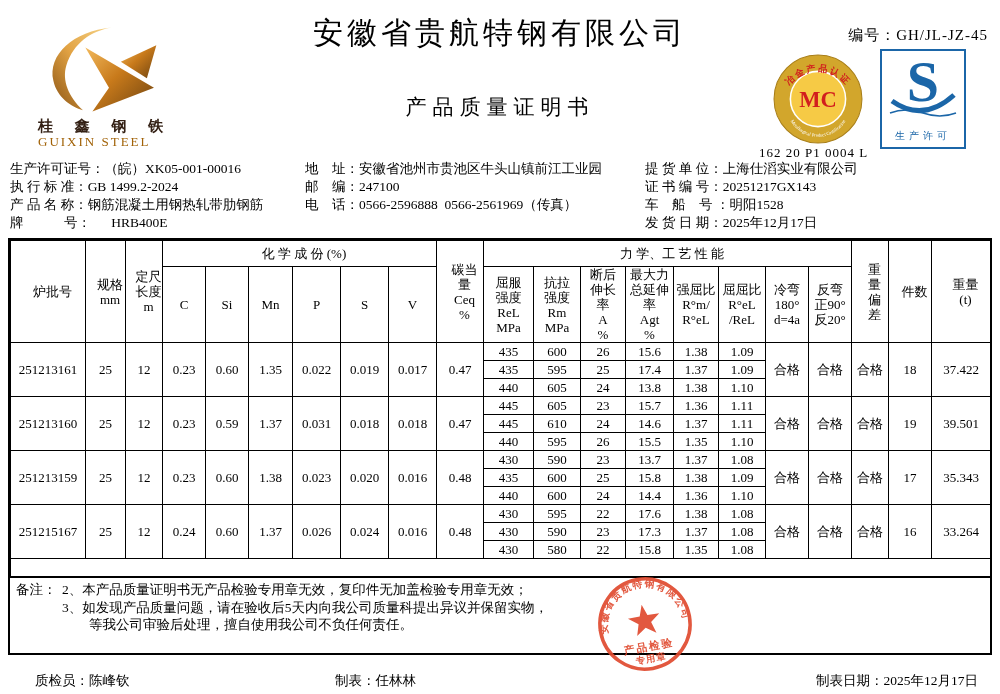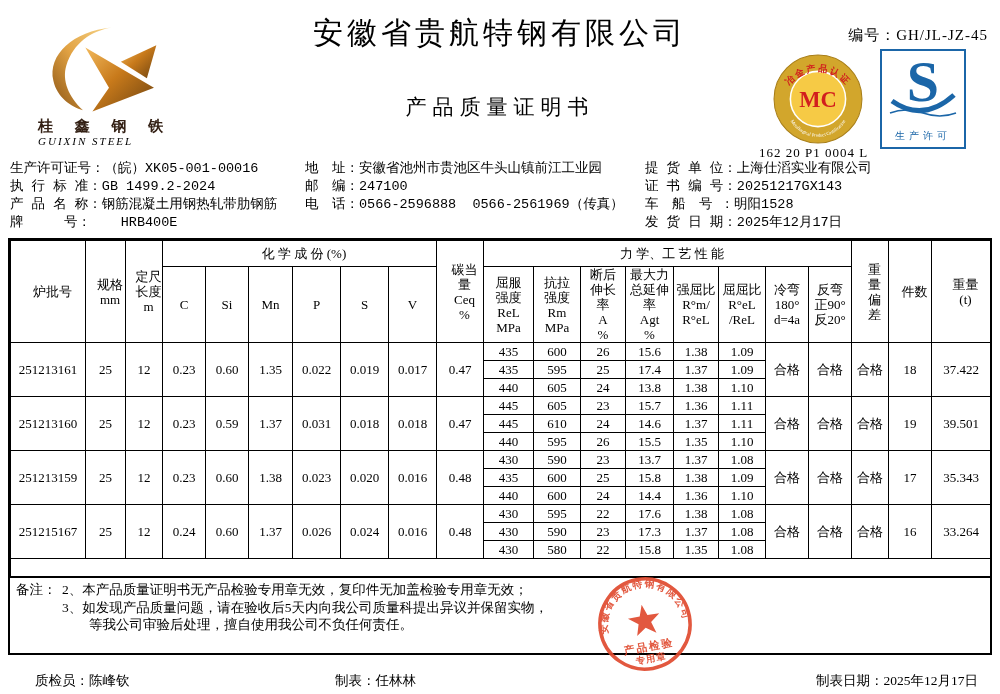--- a/index.html
+++ b/index.html
@@ -8,32 +8,32 @@
 
   
   .company-title{position:absolute;top:13px;left:0;width:100%;text-align:center;
                  font-size:30px;letter-spacing:4px;white-space:nowrap;}
   .doc-subtitle{position:absolute;top:93px;left:0;width:100%;text-align:center;
                 font-size:21px;letter-spacing:6px;}
   .doc-no{position:absolute;top:26px;right:12px;font-size:15px;letter-spacing:1px;margin-left:46px;}
 
   .brand-logo{position:absolute;left:38px;top:26px;width:150px;text-align:left;}
   .brand-cn{font-size:15px;font-weight:bold;letter-spacing:9px;color:#332014;line-height:16px;}
-  .brand-en{font-size:11px;letter-spacing:2px;color:#000000;line-height:15px;font-style:italic;}
+  .brand-en{font-size:13px;letter-spacing:2px;color:#a16207;line-height:15px;}
 
   .mc-mark{position:absolute;left:773px;top:54px;width:90px;height:90px;}
   .mc-code{position:absolute;left:759px;top:145px;width:120px;font-size:13px;letter-spacing:1px;white-space:nowrap;}
 
   .qs-mark{position:absolute;left:880px;top:49px;width:82px;height:96px;border:2px solid #1b66a8;
            background:#fff;text-align:center;}
   .qs-label{position:absolute;left:0;bottom:4px;width:100%;color:#1b66a8;font-weight:normal;
             font-size:10px;letter-spacing:4px;}
 
   
-  .info-col{position:absolute;top:160px;font-size:13.5px;line-height:18px;white-space:nowrap;font-family:Liberation Mono, monospace;}
+  .info-col{position:absolute;top:160px;font-size:13.5px;line-height:18px;white-space:nowrap;}
   .info-left{left:10px;} .info-mid{left:305px;} .info-right{left:645px;}
   .info-line span{white-space:pre;}
 
   
   .table-wrap{position:absolute;left:8px;top:238px;width:980px;border:2px solid #000;background:#fff;}
   table.cert{width:100%;border-collapse:collapse;table-layout:fixed;font-size:13px;}
   table.cert th,table.cert td{border:1px solid #000;text-align:center;padding:0;font-weight:normal;}
   table.cert thead th{white-space:pre-line;line-height:15px;}
   table.cert thead tr.grp-row th{height:25px;padding-left:9px;}
   table.cert thead tr.sub-row th{height:75px;}

